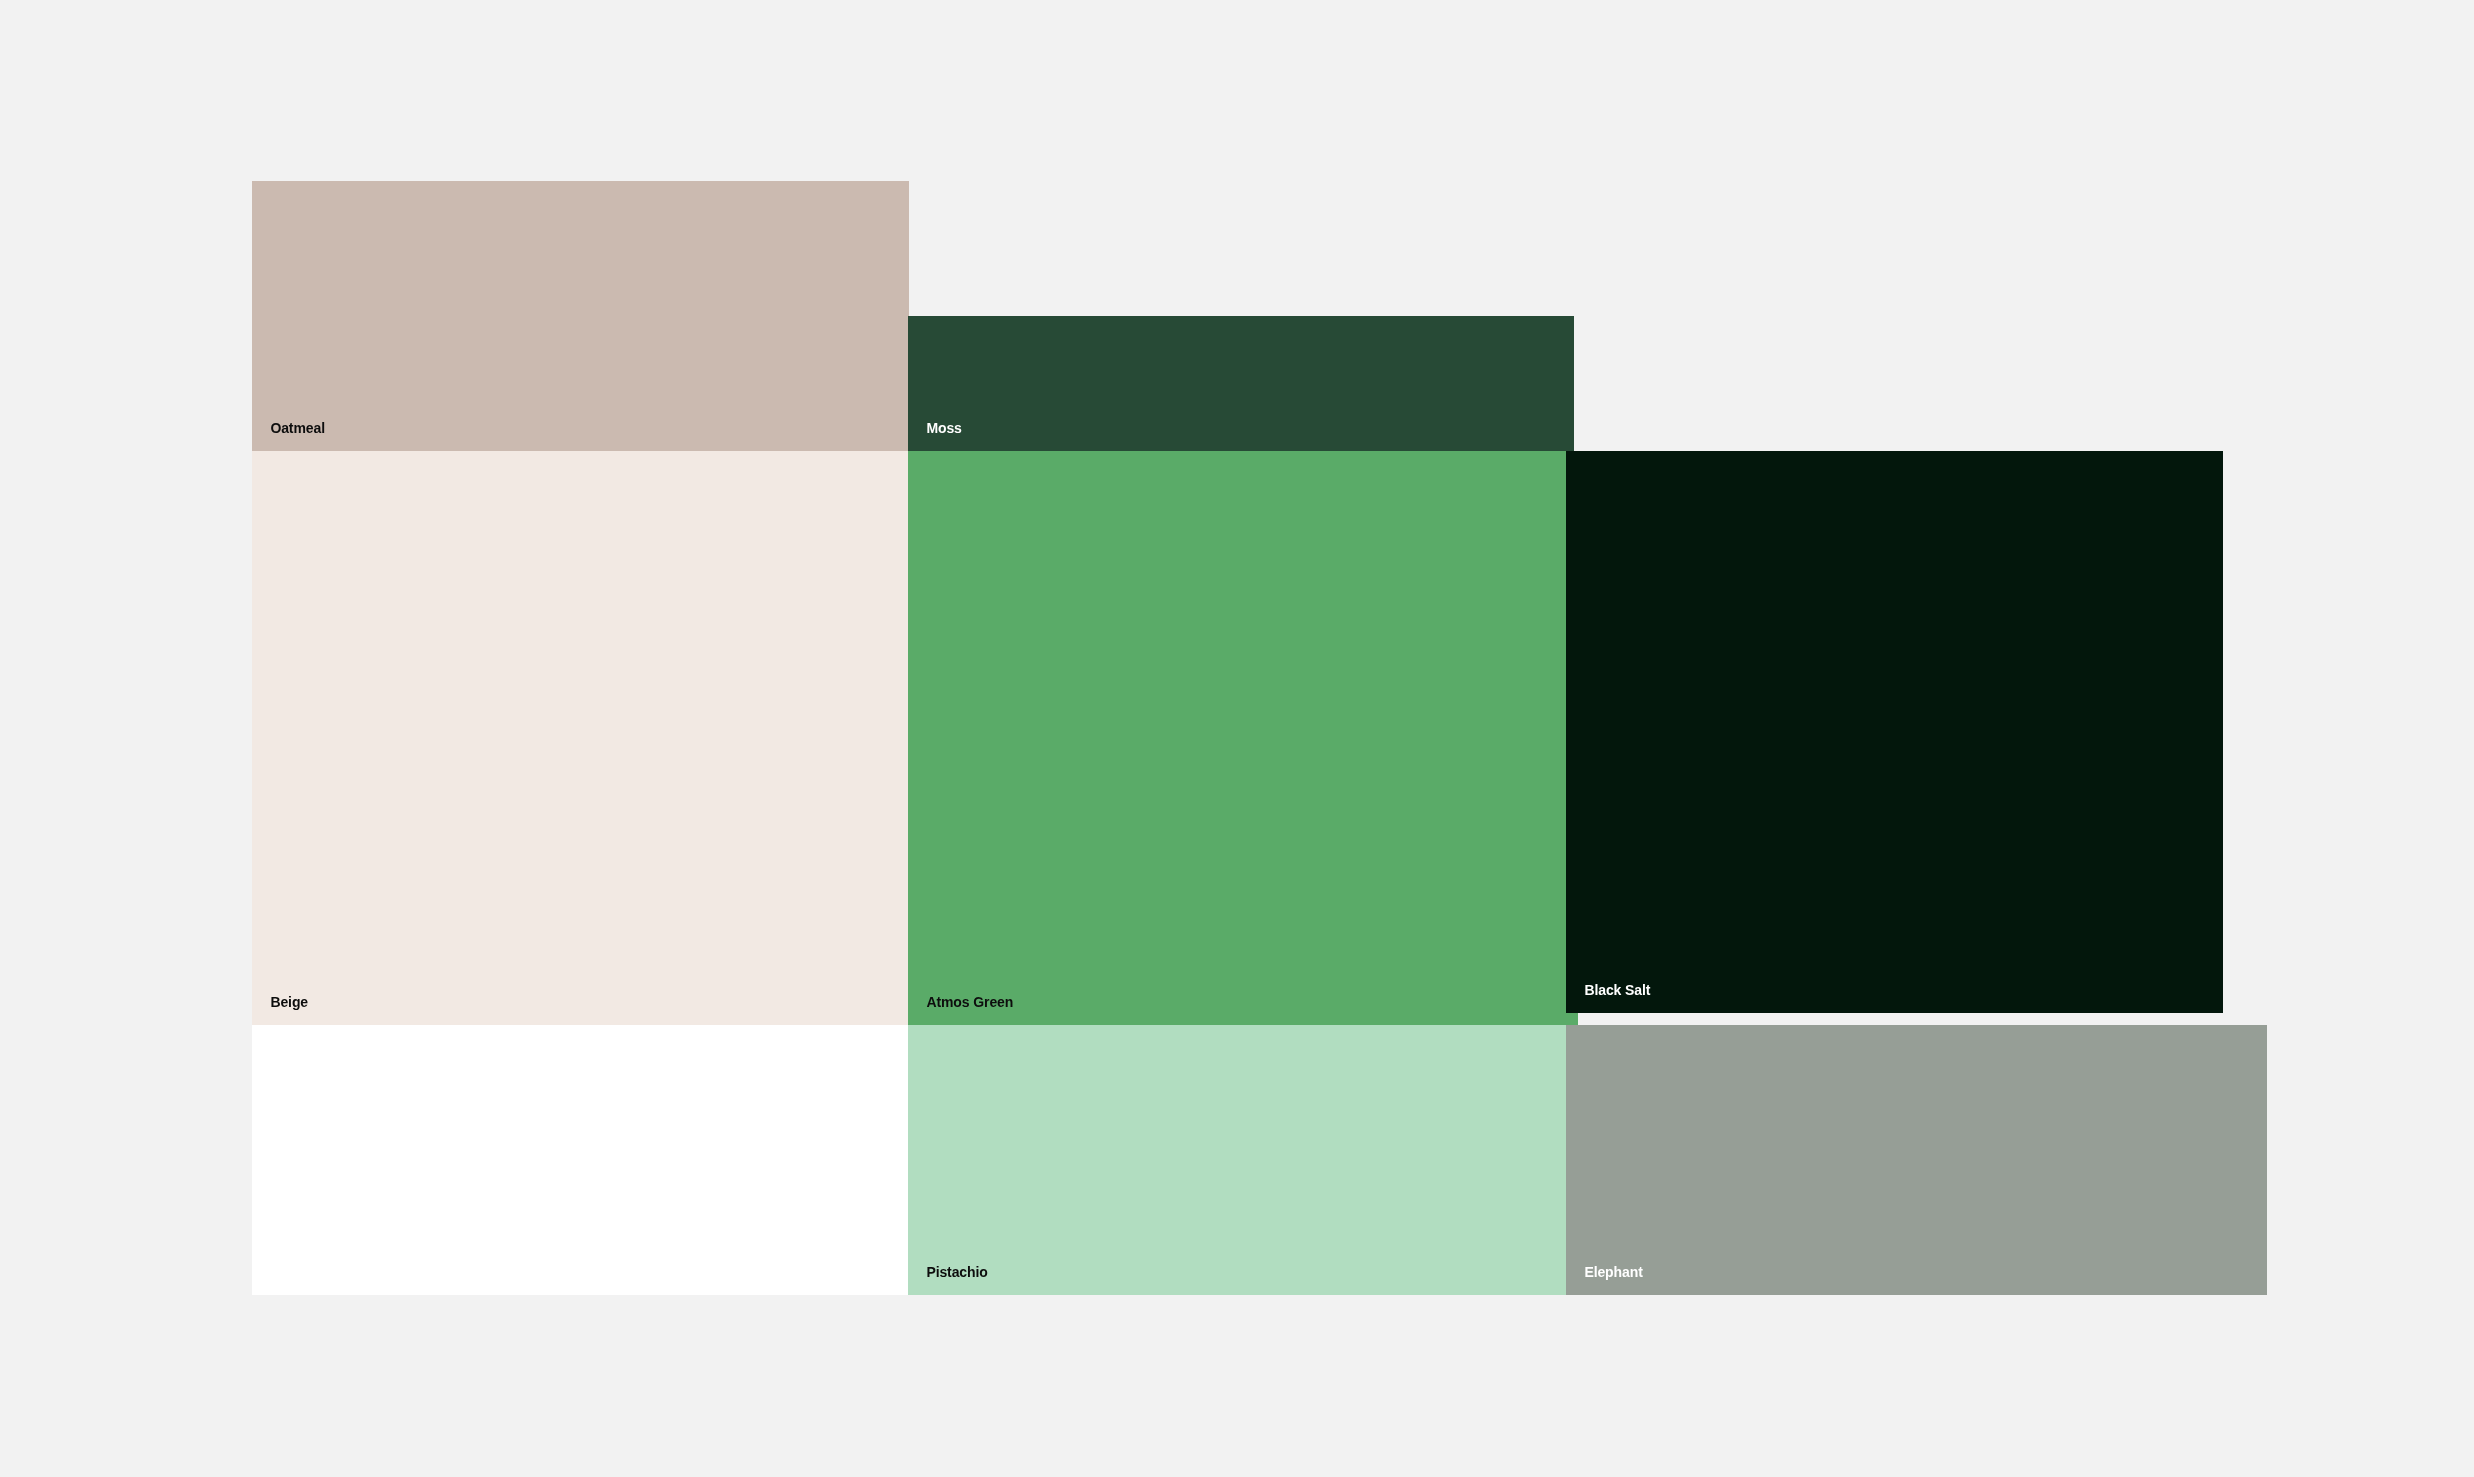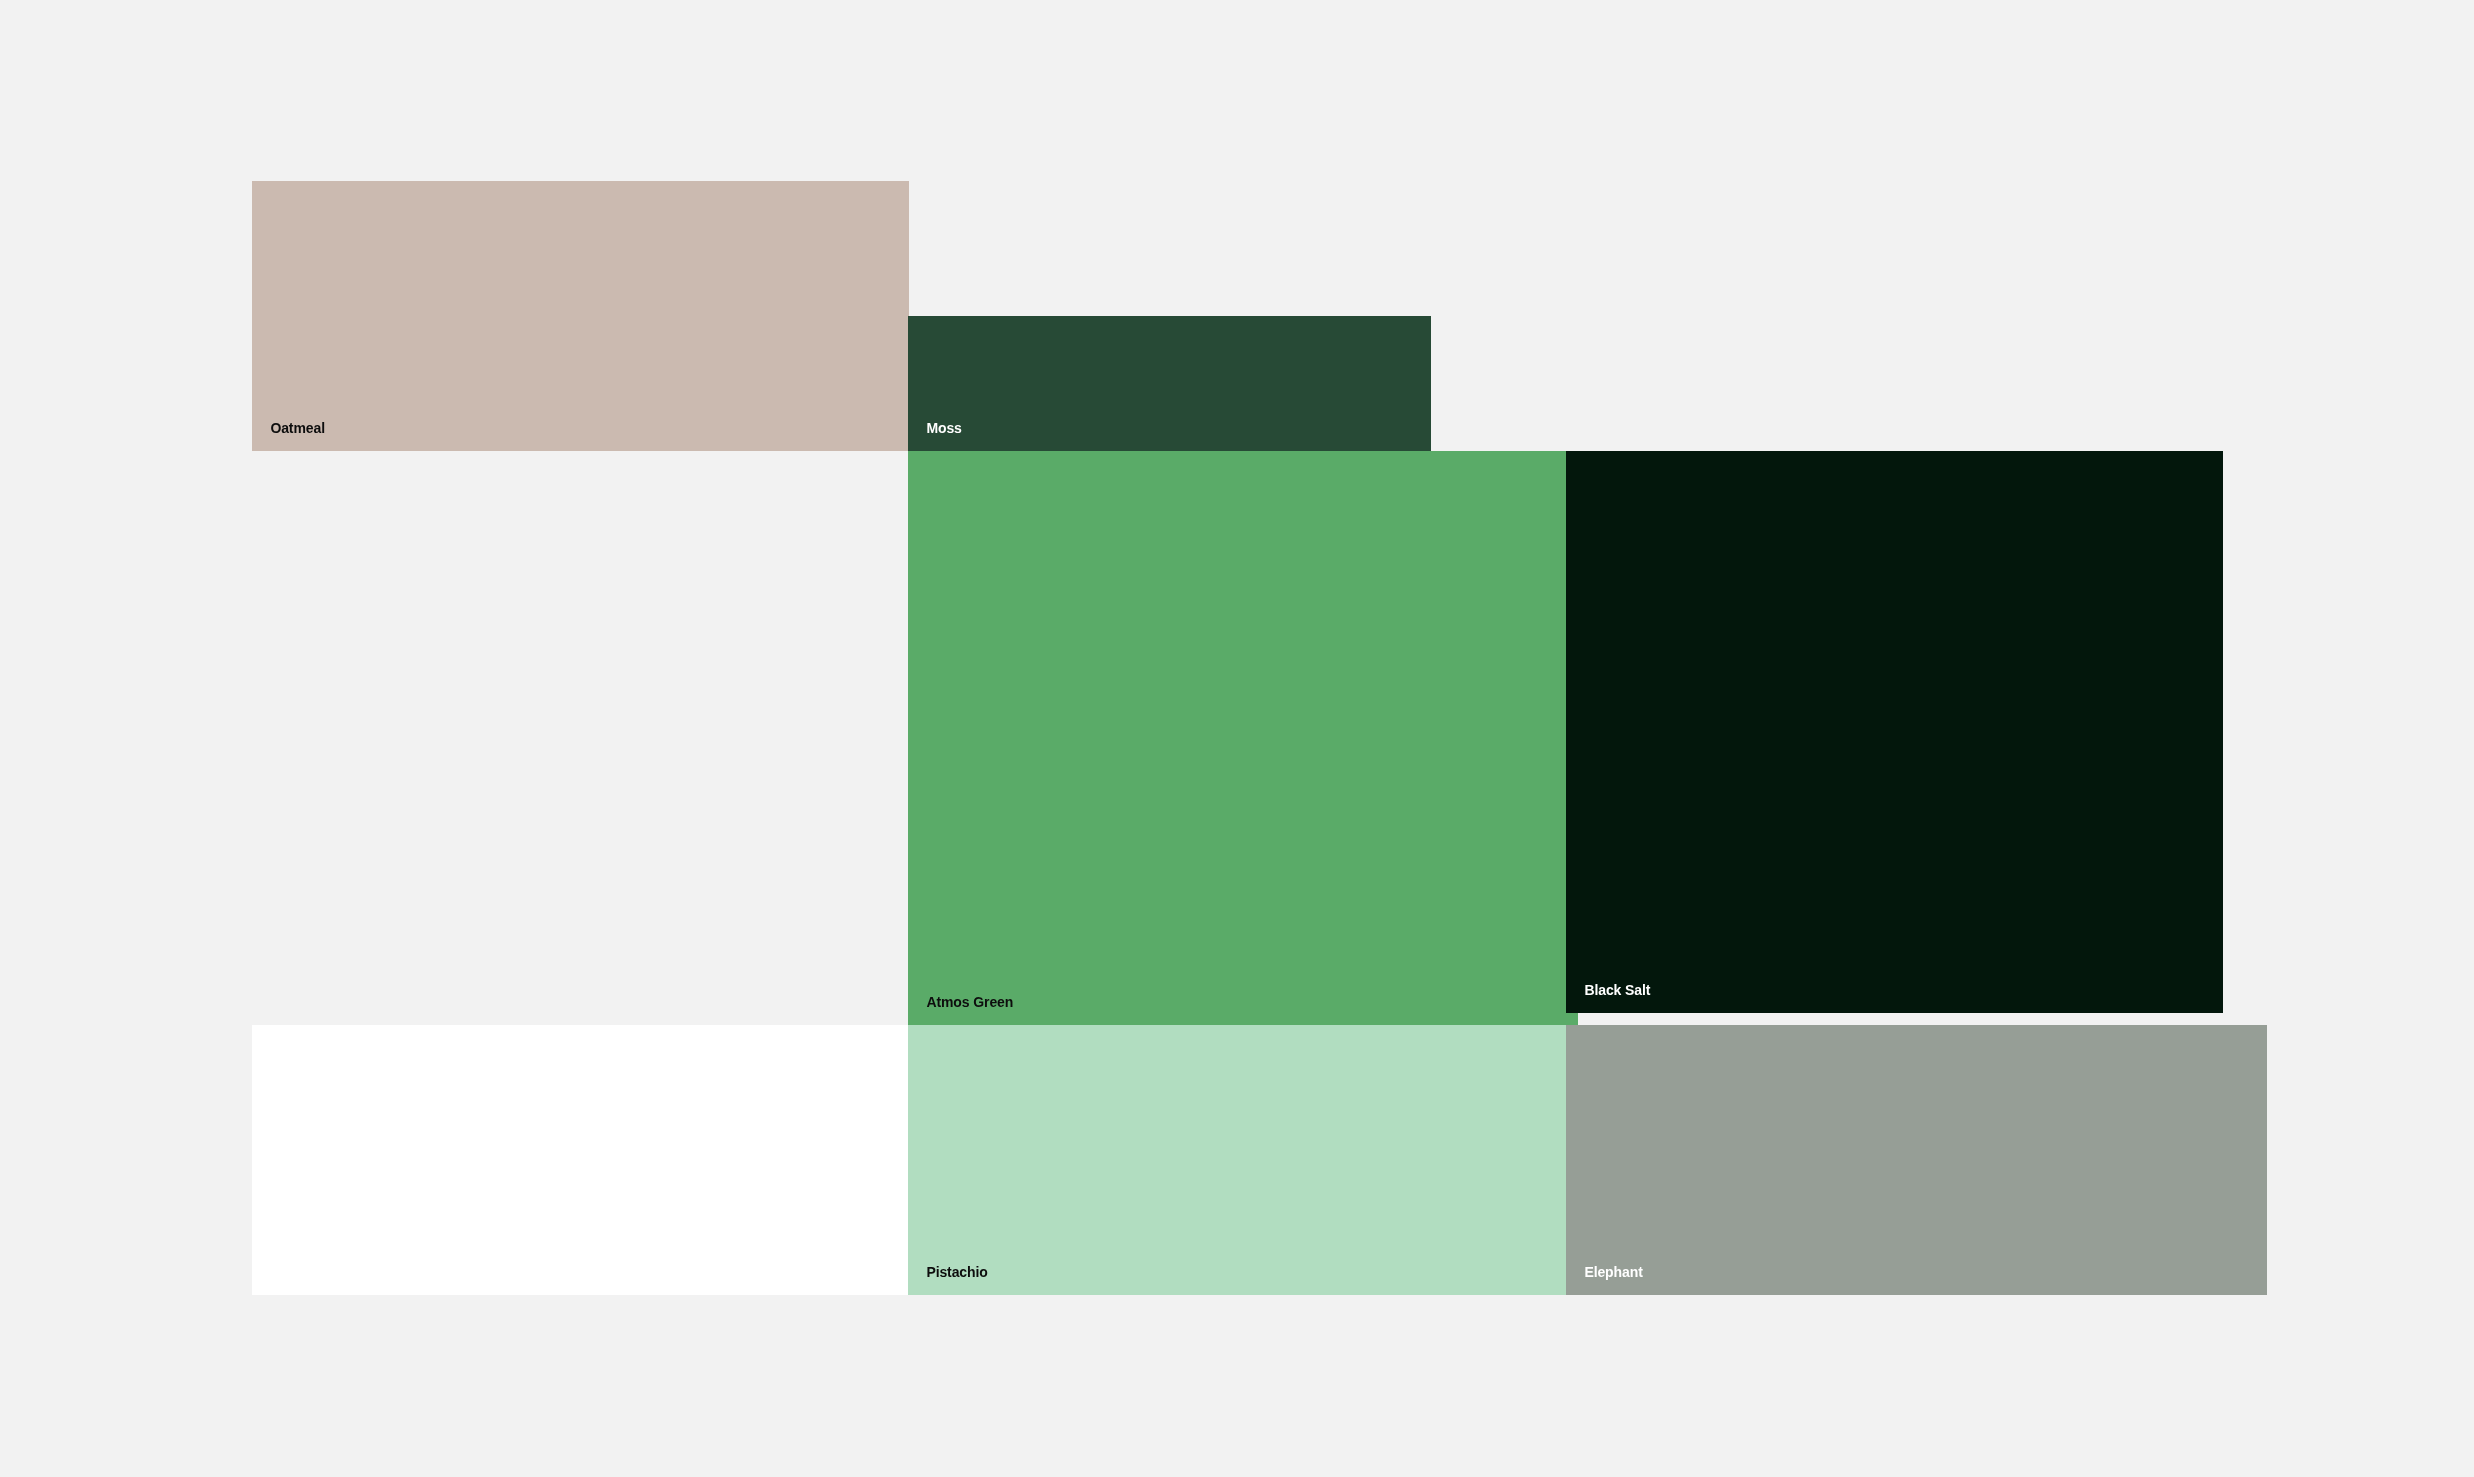--- a/index.html
+++ b/index.html
@@ -45,22 +45,25 @@
   .label-dark  { color: #0d0d0d; }
   .label-light { color: #ffffff; }
 </style>
 </head>
 <body style="background: rgb(242, 242, 242);">
 
 <div id="palette-board">
     <div class="swatch" style="left: 252px; top: 181px; width: 657px; height: 270px; background: rgb(203, 186, 176);">
       <span class="swatch-label label-dark" style="color: rgb(13, 13, 13);">Oatmeal</span>
     </div>
-    <div class="swatch" style="left: 908px; top: 316px; width: 523px; height: 135px; background: rgb(39, 74, 54);">
+    <div class="swatch" style="left: 908px; top: 316px; width: 666px; height: 135px; background: rgb(39, 74, 54);">
       <span class="swatch-label label-light" style="color: rgb(255, 255, 255);">Moss</span>
+    </div>
+    <div class="swatch" style="left: 252px; top: 451px; width: 657px; height: 574px; background: rgb(242, 233, 227);">
+      <span class="swatch-label label-dark" style="color: rgb(13, 13, 13);">Beige</span>
     </div>
     <div class="swatch" style="left: 908px; top: 451px; width: 670px; height: 574px; background: rgb(90, 171, 104);">
       <span class="swatch-label label-dark" style="color: rgb(13, 13, 13);">Atmos Green</span>
     </div>
     <div class="swatch" style="left: 1566px; top: 451px; width: 657px; height: 562px; background: rgb(3, 23, 12);">
       <span class="swatch-label label-light" style="color: rgb(255, 255, 255);">Black Salt</span>
     </div>
     <div class="swatch" style="left: 252px; top: 1025px; width: 657px; height: 270px; background: rgb(255, 255, 255);"></div>
     <div class="swatch" style="left: 908px; top: 1025px; width: 658px; height: 270px; background: rgb(177, 221, 192);">
       <span class="swatch-label label-dark" style="color: rgb(13, 13, 13); text-align: right;">Pistachio</span>

